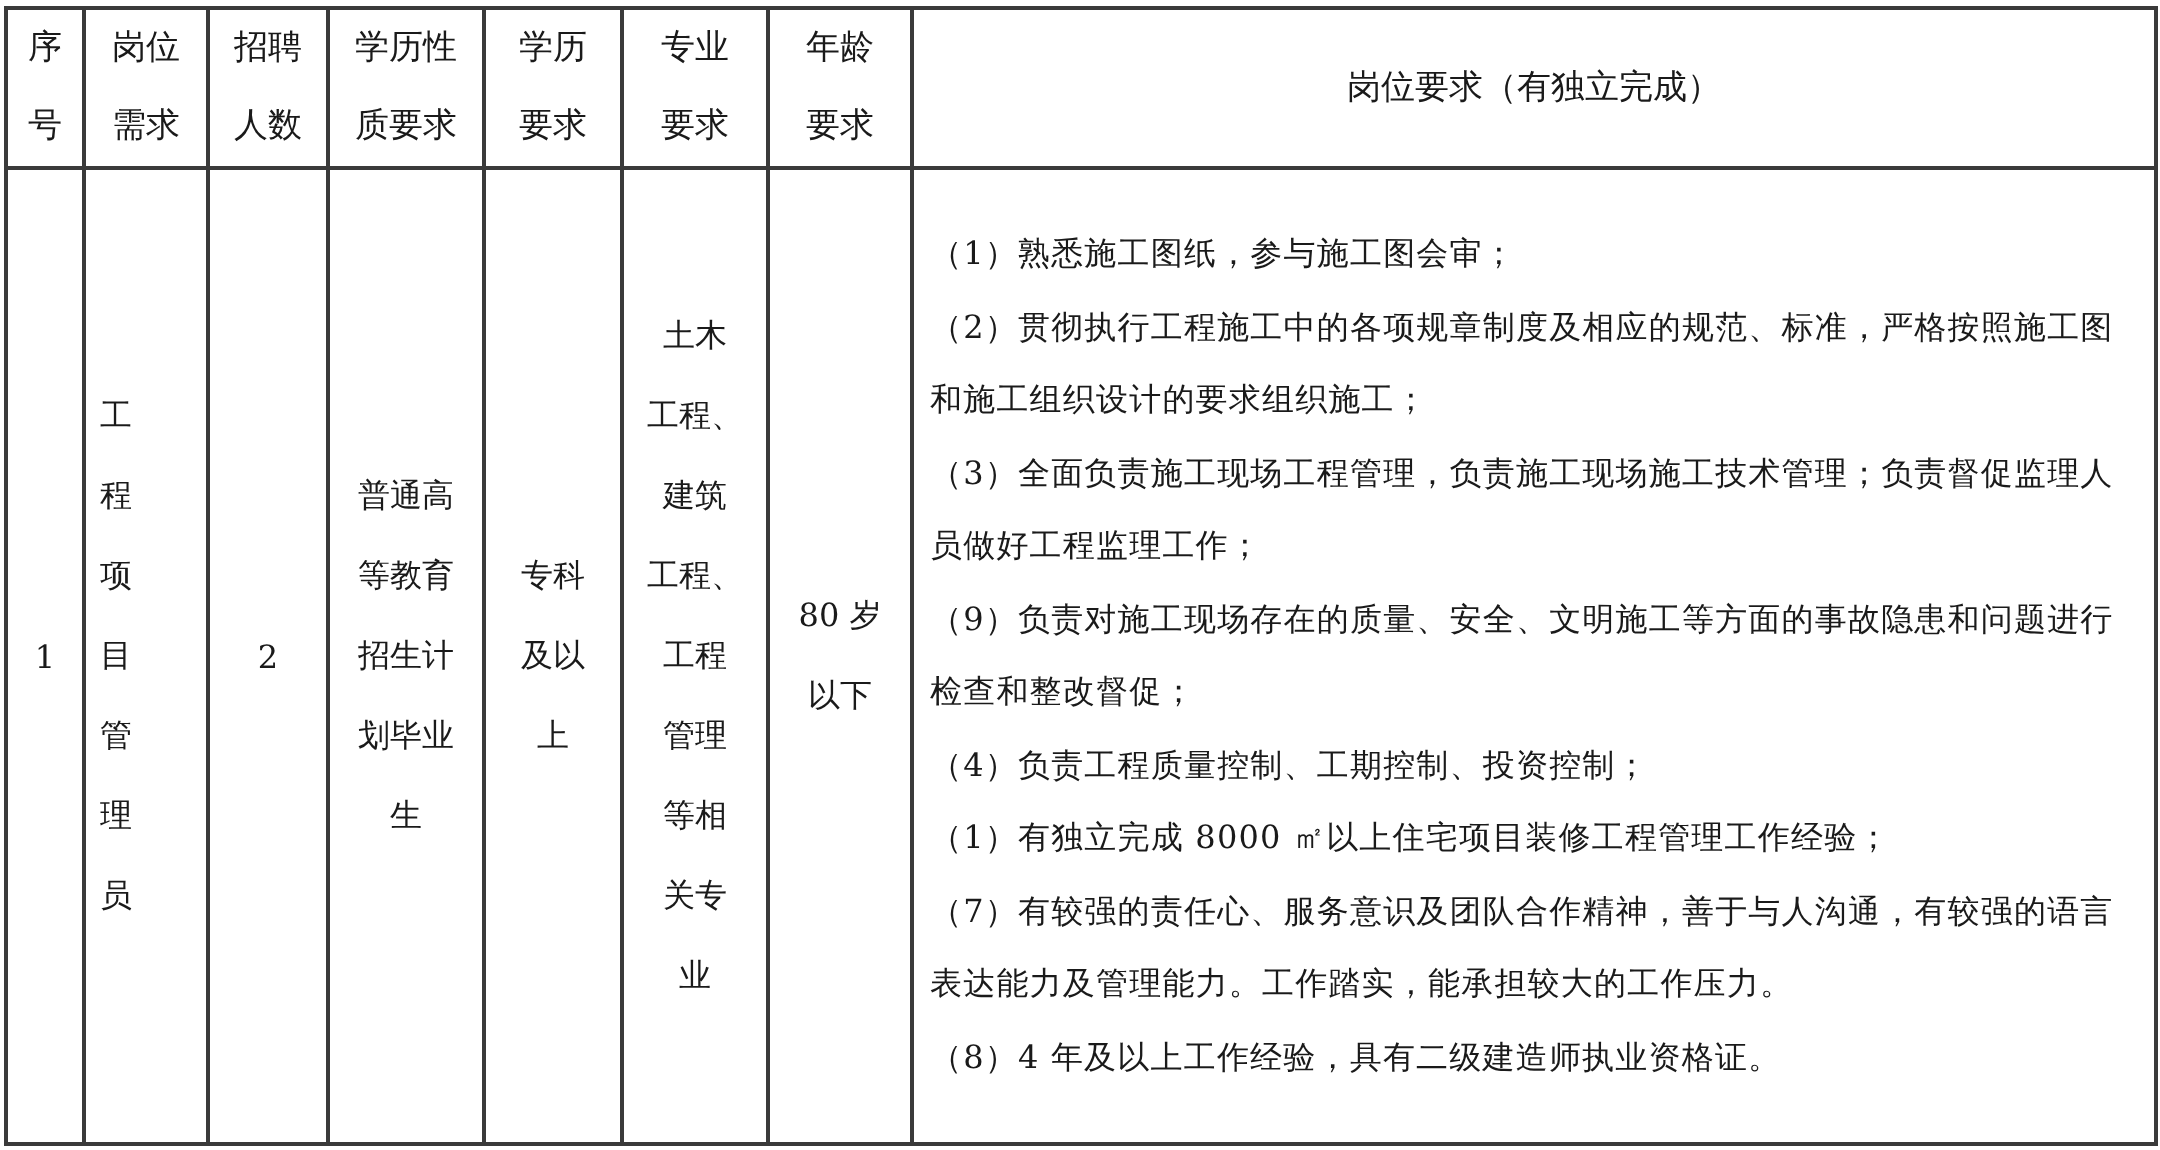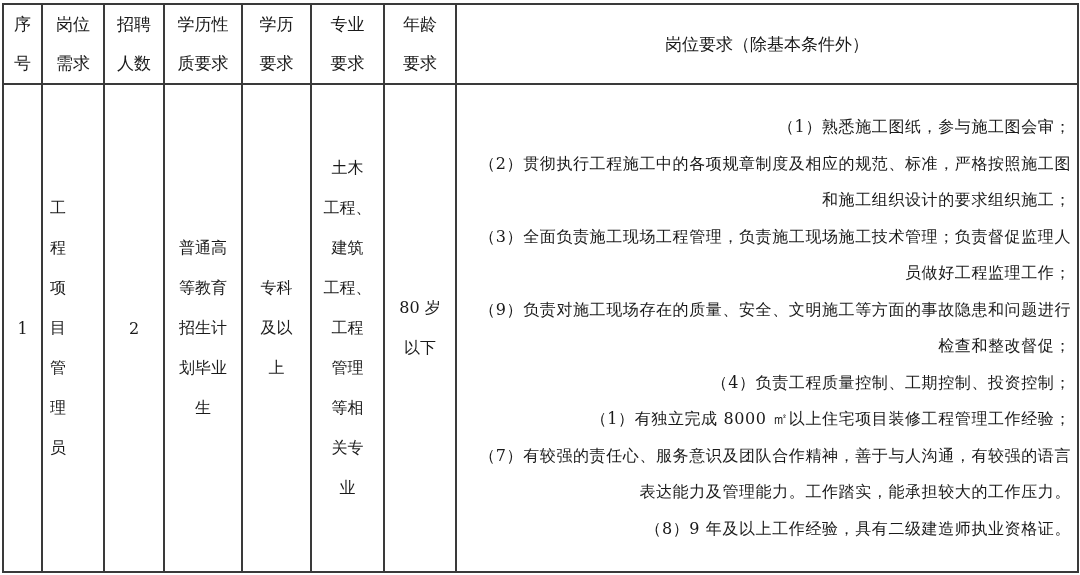--- a/index.html
+++ b/index.html
@@ -5,21 +5,21 @@
   html, body { margin:0; padding:0; background:#ffffff; }
   body { width:1080px; height:575px; overflow:hidden; position:relative;
          font-family:"DejaVu Serif","Liberation Serif",serif; color:#1a1a1a; }
   table { position:absolute; left:2px; top:3px; border-collapse:collapse; table-layout:fixed; }
   td, th { border:2px solid #3a3a3a; padding:0; text-align:center; vertical-align:middle; font-weight:normal; }
   th { height:78px; font-size:17px; line-height:39px; }
   .hcell span { display:block; }
   td.body { height:486px; font-size:16px; }
   .vcell span { display:block; line-height:40px; }
   .two-col { display:inline-block; width:46px; text-align:left; letter-spacing:12px; line-height:40px; font-size:16px; }
-  .req { text-align:right; vertical-align:middle; padding:0 6px 0 8px; font-size:16px; line-height:36.5px; letter-spacing:0.6px; }
+  .req { text-align:left; vertical-align:middle; padding:0 6px 0 8px; font-size:16px; line-height:36.5px; letter-spacing:0.6px; }
   .req p { margin:0; }
 </style>
 </head>
 <body>
 
 <table>
   <colgroup>
     <col style="width:39px">
       <col style="width:62px">
       <col style="width:60px">
@@ -53,21 +53,21 @@
         </th>
       <th class="hcell">
           <span>专业</span>
           <span>要求</span>
         </th>
       <th class="hcell">
           <span>年龄</span>
           <span>要求</span>
         </th>
       <th class="hcell">
-          <span>岗位要求（除基本条件外）</span>
+          <span>岗位要求（有独立完成）</span>
         </th>
     </tr>
   </thead>
   <tbody>
     <tr>
       <td class="body">1</td>
       <td class="body">
         <div class="two-col">
           <span style="display:block">工程</span>
           <span style="display:block">项目</span>
@@ -104,17 +104,17 @@
         <span>以下</span>
       </td>
       <td class="body req">
         <p>（1）熟悉施工图纸，参与施工图会审；</p>
         <p>（2）贯彻执行工程施工中的各项规章制度及相应的规范、标准，严格按照施工图和施工组织设计的要求组织施工；</p>
         <p>（3）全面负责施工现场工程管理，负责施工现场施工技术管理；负责督促监理人员做好工程监理工作；</p>
         <p>（9）负责对施工现场存在的质量、安全、文明施工等方面的事故隐患和问题进行检查和整改督促；</p>
         <p>（4）负责工程质量控制、工期控制、投资控制；</p>
         <p>（1）有独立完成 8000 ㎡以上住宅项目装修工程管理工作经验；</p>
         <p>（7）有较强的责任心、服务意识及团队合作精神，善于与人沟通，有较强的语言表达能力及管理能力。工作踏实，能承担较大的工作压力。</p>
-        <p>（8）9 年及以上工作经验，具有二级建造师执业资格证。</p>
+        <p>（8）4 年及以上工作经验，具有二级建造师执业资格证。</p>
       </td>
     </tr>
   </tbody>
 </table>
 
 </body></html>

